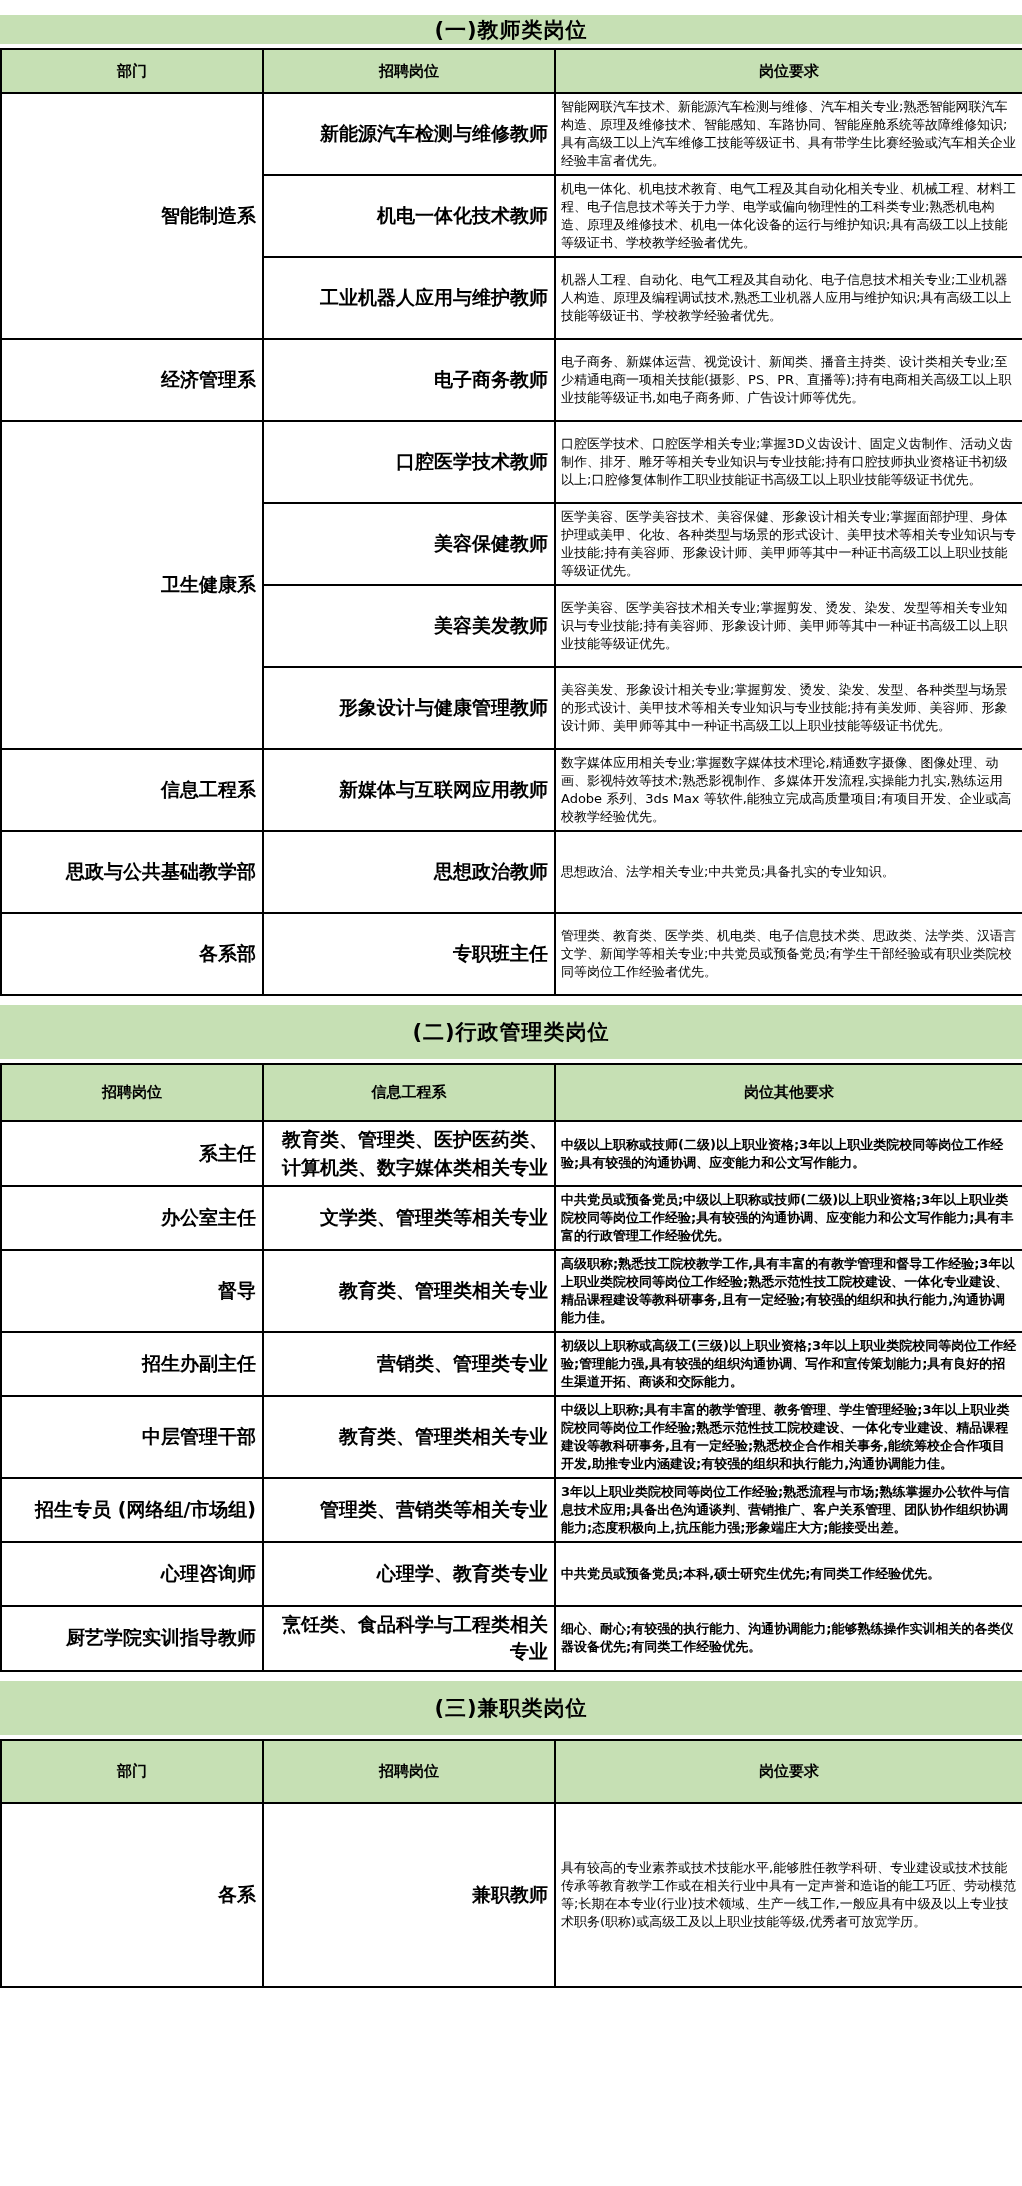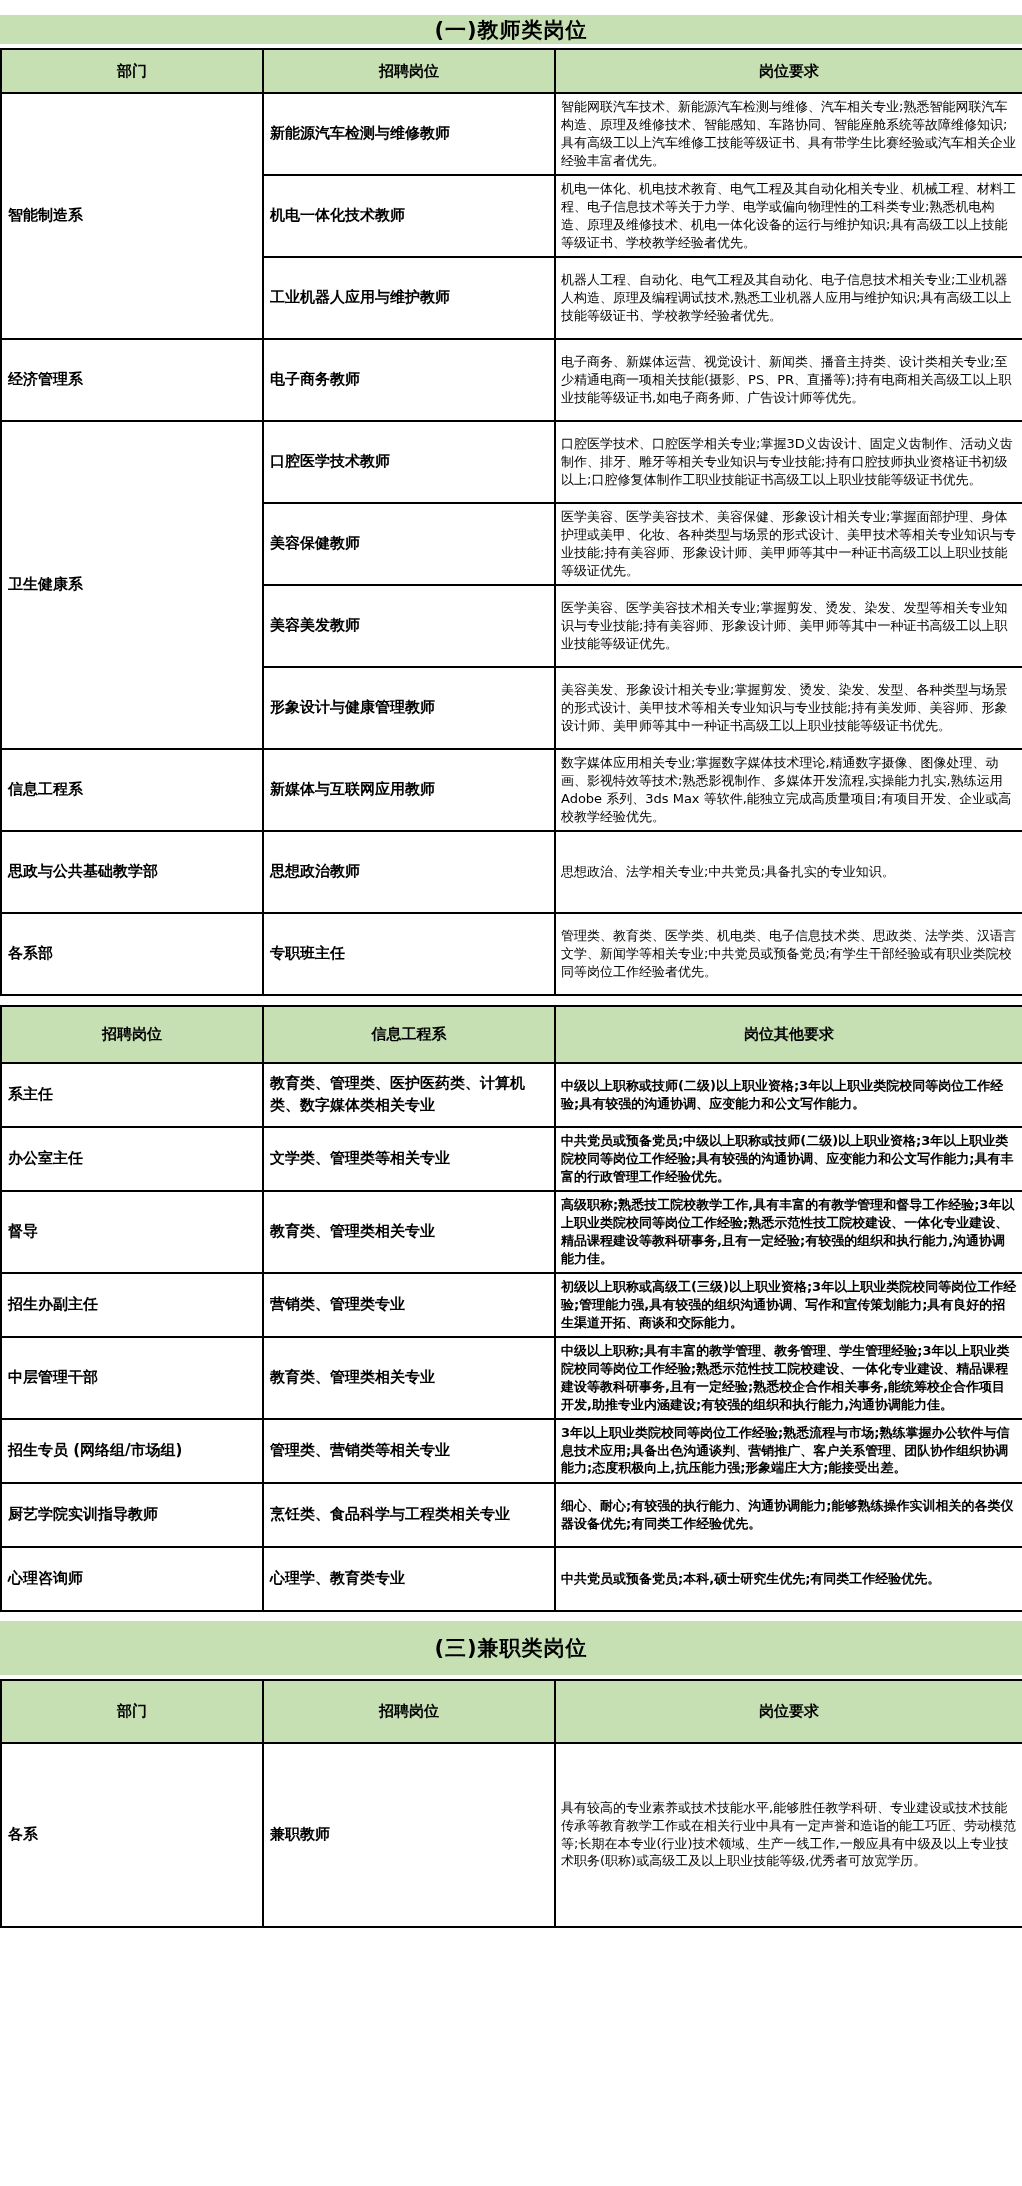--- a/index.html
+++ b/index.html
@@ -40,22 +40,22 @@
     font-weight: bold;
     font-size: 15px;
     text-align: center;
     font-family: Liberation Serif, serif;
   }
   #table-0 th { height: 44px; }
   #table-1 th { height: 57px; }
   #table-2 th { height: 63px; }
   td.name {
     font-weight: bold;
-    font-size: 15px;
-    text-align: left;
+    font-size: 19px;
+    text-align: right;
     padding: 4px 6px;
     line-height: 1.45;
   }
   td.req {
     font-size: 13px;
     text-align: left;
     padding: 4px 5px;
     line-height: 1.38;
   }
   #table-0 td.req { height: 82px; }
@@ -129,20 +129,21 @@
         <tr>
           <td class="name">各系部</td>
           <td class="name">专职班主任</td>
           <td class="req">管理类、教育类、医学类、机电类、电子信息技术类、思政类、法学类、汉语言文学、新闻学等相关专业;中共党员或预备党员;有学生干部经验或有职业类院校同等岗位工作经验者优先。</td>
         </tr>
       </tbody>
   </table>
 </section>
 
 <section class="sec">
+  <div class="band band--tall">(二)行政管理类岗位</div>
   <table id="table-1">
     <colgroup>
         <col class="c1">
         <col class="c2">
         <col class="c3">
       </colgroup>
     <thead>
         <tr>
           <th>招聘岗位</th>
           <th>信息工程系</th>
@@ -174,28 +175,28 @@
           <td class="name">中层管理干部</td>
           <td class="name">教育类、管理类相关专业</td>
           <td class="req">中级以上职称;具有丰富的教学管理、教务管理、学生管理经验;3年以上职业类院校同等岗位工作经验;熟悉示范性技工院校建设、一体化专业建设、精品课程建设等教科研事务,且有一定经验;熟悉校企合作相关事务,能统筹校企合作项目开发,助推专业内涵建设;有较强的组织和执行能力,沟通协调能力佳。</td>
         </tr>
         <tr>
           <td class="name">招生专员 (网络组/市场组)</td>
           <td class="name">管理类、营销类等相关专业</td>
           <td class="req">3年以上职业类院校同等岗位工作经验;熟悉流程与市场;熟练掌握办公软件与信息技术应用;具备出色沟通谈判、营销推广、客户关系管理、团队协作组织协调能力;态度积极向上,抗压能力强;形象端庄大方;能接受出差。</td>
         </tr>
         <tr>
+          <td class="name">心理咨询师</td>
+          <td class="name">心理学、教育类专业</td>
+          <td class="req">中共党员或预备党员;本科,硕士研究生优先;有同类工作经验优先。</td>
+        </tr>
+        <tr>
           <td class="name">厨艺学院实训指导教师</td>
           <td class="name">烹饪类、食品科学与工程类相关专业</td>
           <td class="req">细心、耐心;有较强的执行能力、沟通协调能力;能够熟练操作实训相关的各类仪器设备优先;有同类工作经验优先。</td>
-        </tr>
-        <tr>
-          <td class="name">心理咨询师</td>
-          <td class="name">心理学、教育类专业</td>
-          <td class="req">中共党员或预备党员;本科,硕士研究生优先;有同类工作经验优先。</td>
         </tr>
       </tbody>
   </table>
 </section>
 
 <section class="sec">
   <div class="band band--tall">(三)兼职类岗位</div>
   <table id="table-2">
     <colgroup>
         <col class="c1">

